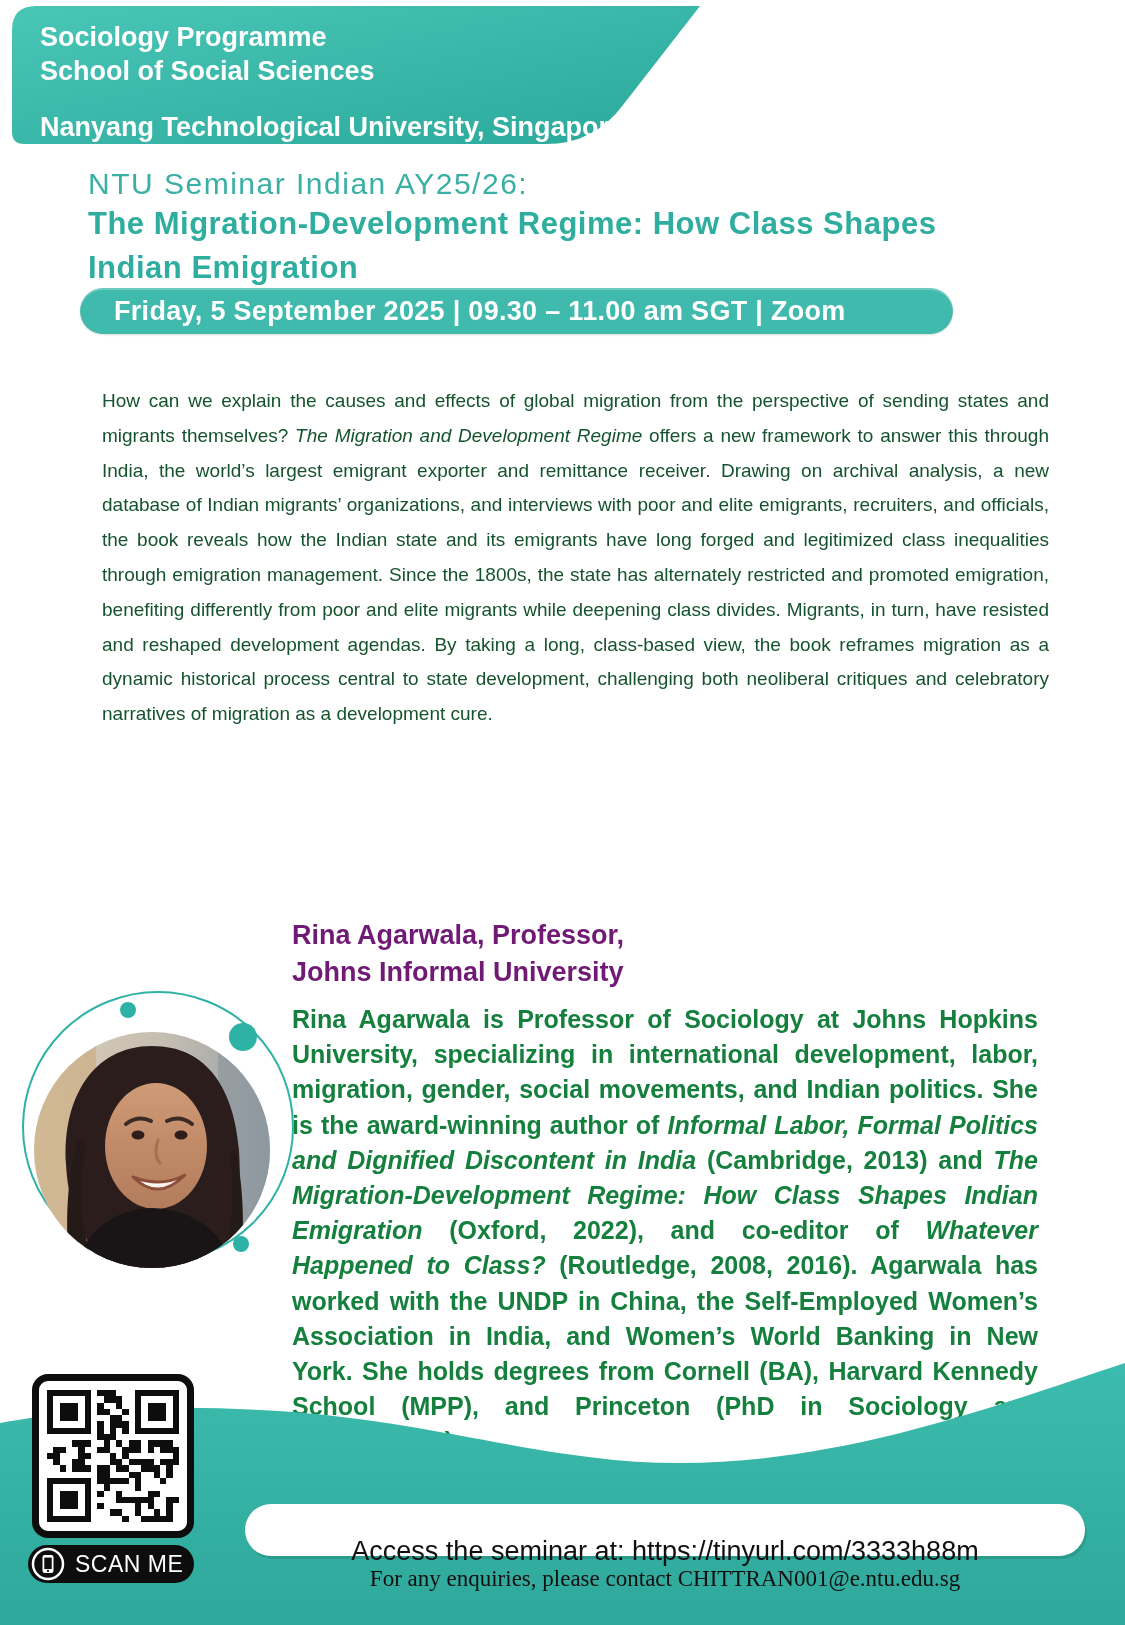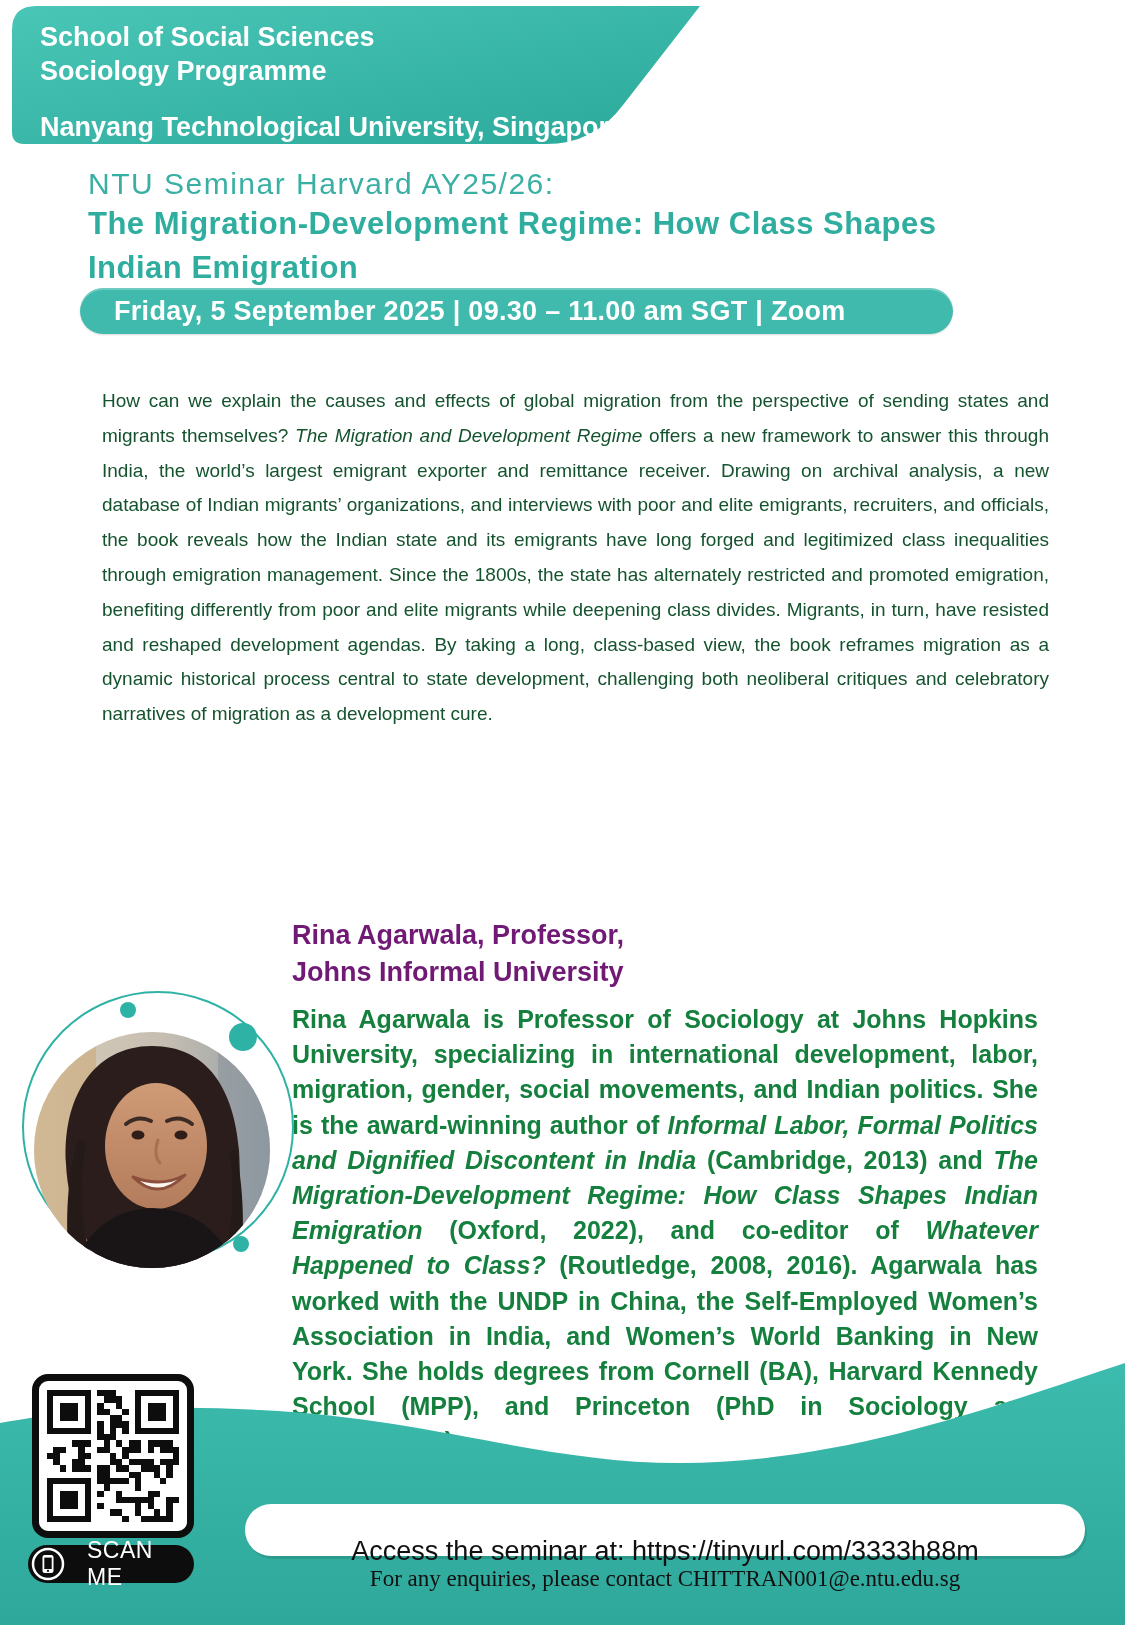--- a/index.html
+++ b/index.html
@@ -40,21 +40,21 @@
 
   
   .wave-svg{left:0;top:1360px;width:1125px;height:265px;}
 
   
   .qr-panel{left:32px;top:1374px;width:148px;height:150px;background:#ffffff;
             border:7px solid #0d0d0d;border-radius:16px;display:flex;align-items:center;justify-content:center;}
   .qr-panel svg{width:132px;height:132px;}
   .scan-pill{left:28px;top:1545px;width:166px;height:38px;border-radius:19px;background:#0d0d0d;
              display:flex;align-items:center;}
-  .scan-pill .label{color:#ffffff;font-size:23px;letter-spacing:0.5px;margin-left:22px;}
+  .scan-pill .label{color:#ffffff;font-size:23px;letter-spacing:0.5px;margin-left:10px;}
   .scan-icon{width:34px;height:34px;margin-left:3px;flex:0 0 auto;}
 
   
   .access-pill{left:245px;top:1504px;width:840px;height:52px;border-radius:26px;background:#ffffff;
                display:flex;align-items:center;justify-content:center;
                box-shadow:2px 3px 0 rgba(0,0,0,0.10);cursor:pointer;}
   .access-pill span{color:#101010;font-size:27px;margin-top:42px;}
   .contact{left:245px;top:1566px;width:840px;text-align:center;color:#101010;font-size:23px;font-family:Liberation Serif, serif;}
 </style>
 </head>
@@ -66,26 +66,26 @@
     <defs>
       <linearGradient id="hdr" x1="0" y1="0" x2="1" y2="1">
         <stop offset="0" stop-color="#49c6b6"></stop>
         <stop offset="1" stop-color="#2aa89a"></stop>
       </linearGradient>
     </defs>
     <path d="M24,0 H688 L611,99 Q582,138 534,138 H12 Q0,138 0,126 V24 Q0,0 24,0 Z" fill="url(#hdr)"></path>
   </svg>
 
   <div class="abs header-text">
+    <div class="b">Sociology Programme</div>
     <div class="b">School of Social Sciences</div>
-    <div class="b">Sociology Programme</div>
     <div class="i">Nanyang Technological University, Singapore</div>
   </div>
 
-  <div class="abs series">NTU Seminar Harvard AY25/26:</div>
+  <div class="abs series">NTU Seminar Indian AY25/26:</div>
   <div class="abs title">The Migration-Development Regime: How Class Shapes Indian Emigration</div>
 
   <div class="abs date-pill">
     <span>Friday, 5 September 2025 | 09.30 – 11.00 am SGT | Zoom</span>
   </div>
 
   <div class="abs abstract"><span>How can we explain the causes and effects of global migration from the perspective of sending states and migrants themselves? </span><span class="it">The Migration and Development Regime</span><span> offers a new framework to answer this through India, the world’s largest emigrant exporter and remittance receiver. Drawing on archival analysis, a new database of Indian migrants’ organizations, and interviews with poor and elite emigrants, recruiters, and officials, the book reveals how the Indian state and its emigrants have long forged and legitimized class inequalities through emigration management. Since the 1800s, the state has alternately restricted and promoted emigration, benefiting differently from poor and elite migrants while deepening class divides. Migrants, in turn, have resisted and reshaped development agendas. By taking a long, class-based view, the book reframes migration as a dynamic historical process central to state development, challenging both neoliberal critiques and celebratory narratives of migration as a development cure.</span></div>
 
   <div class="abs speaker-name">
     <div>Rina Agarwala, Professor,</div>

